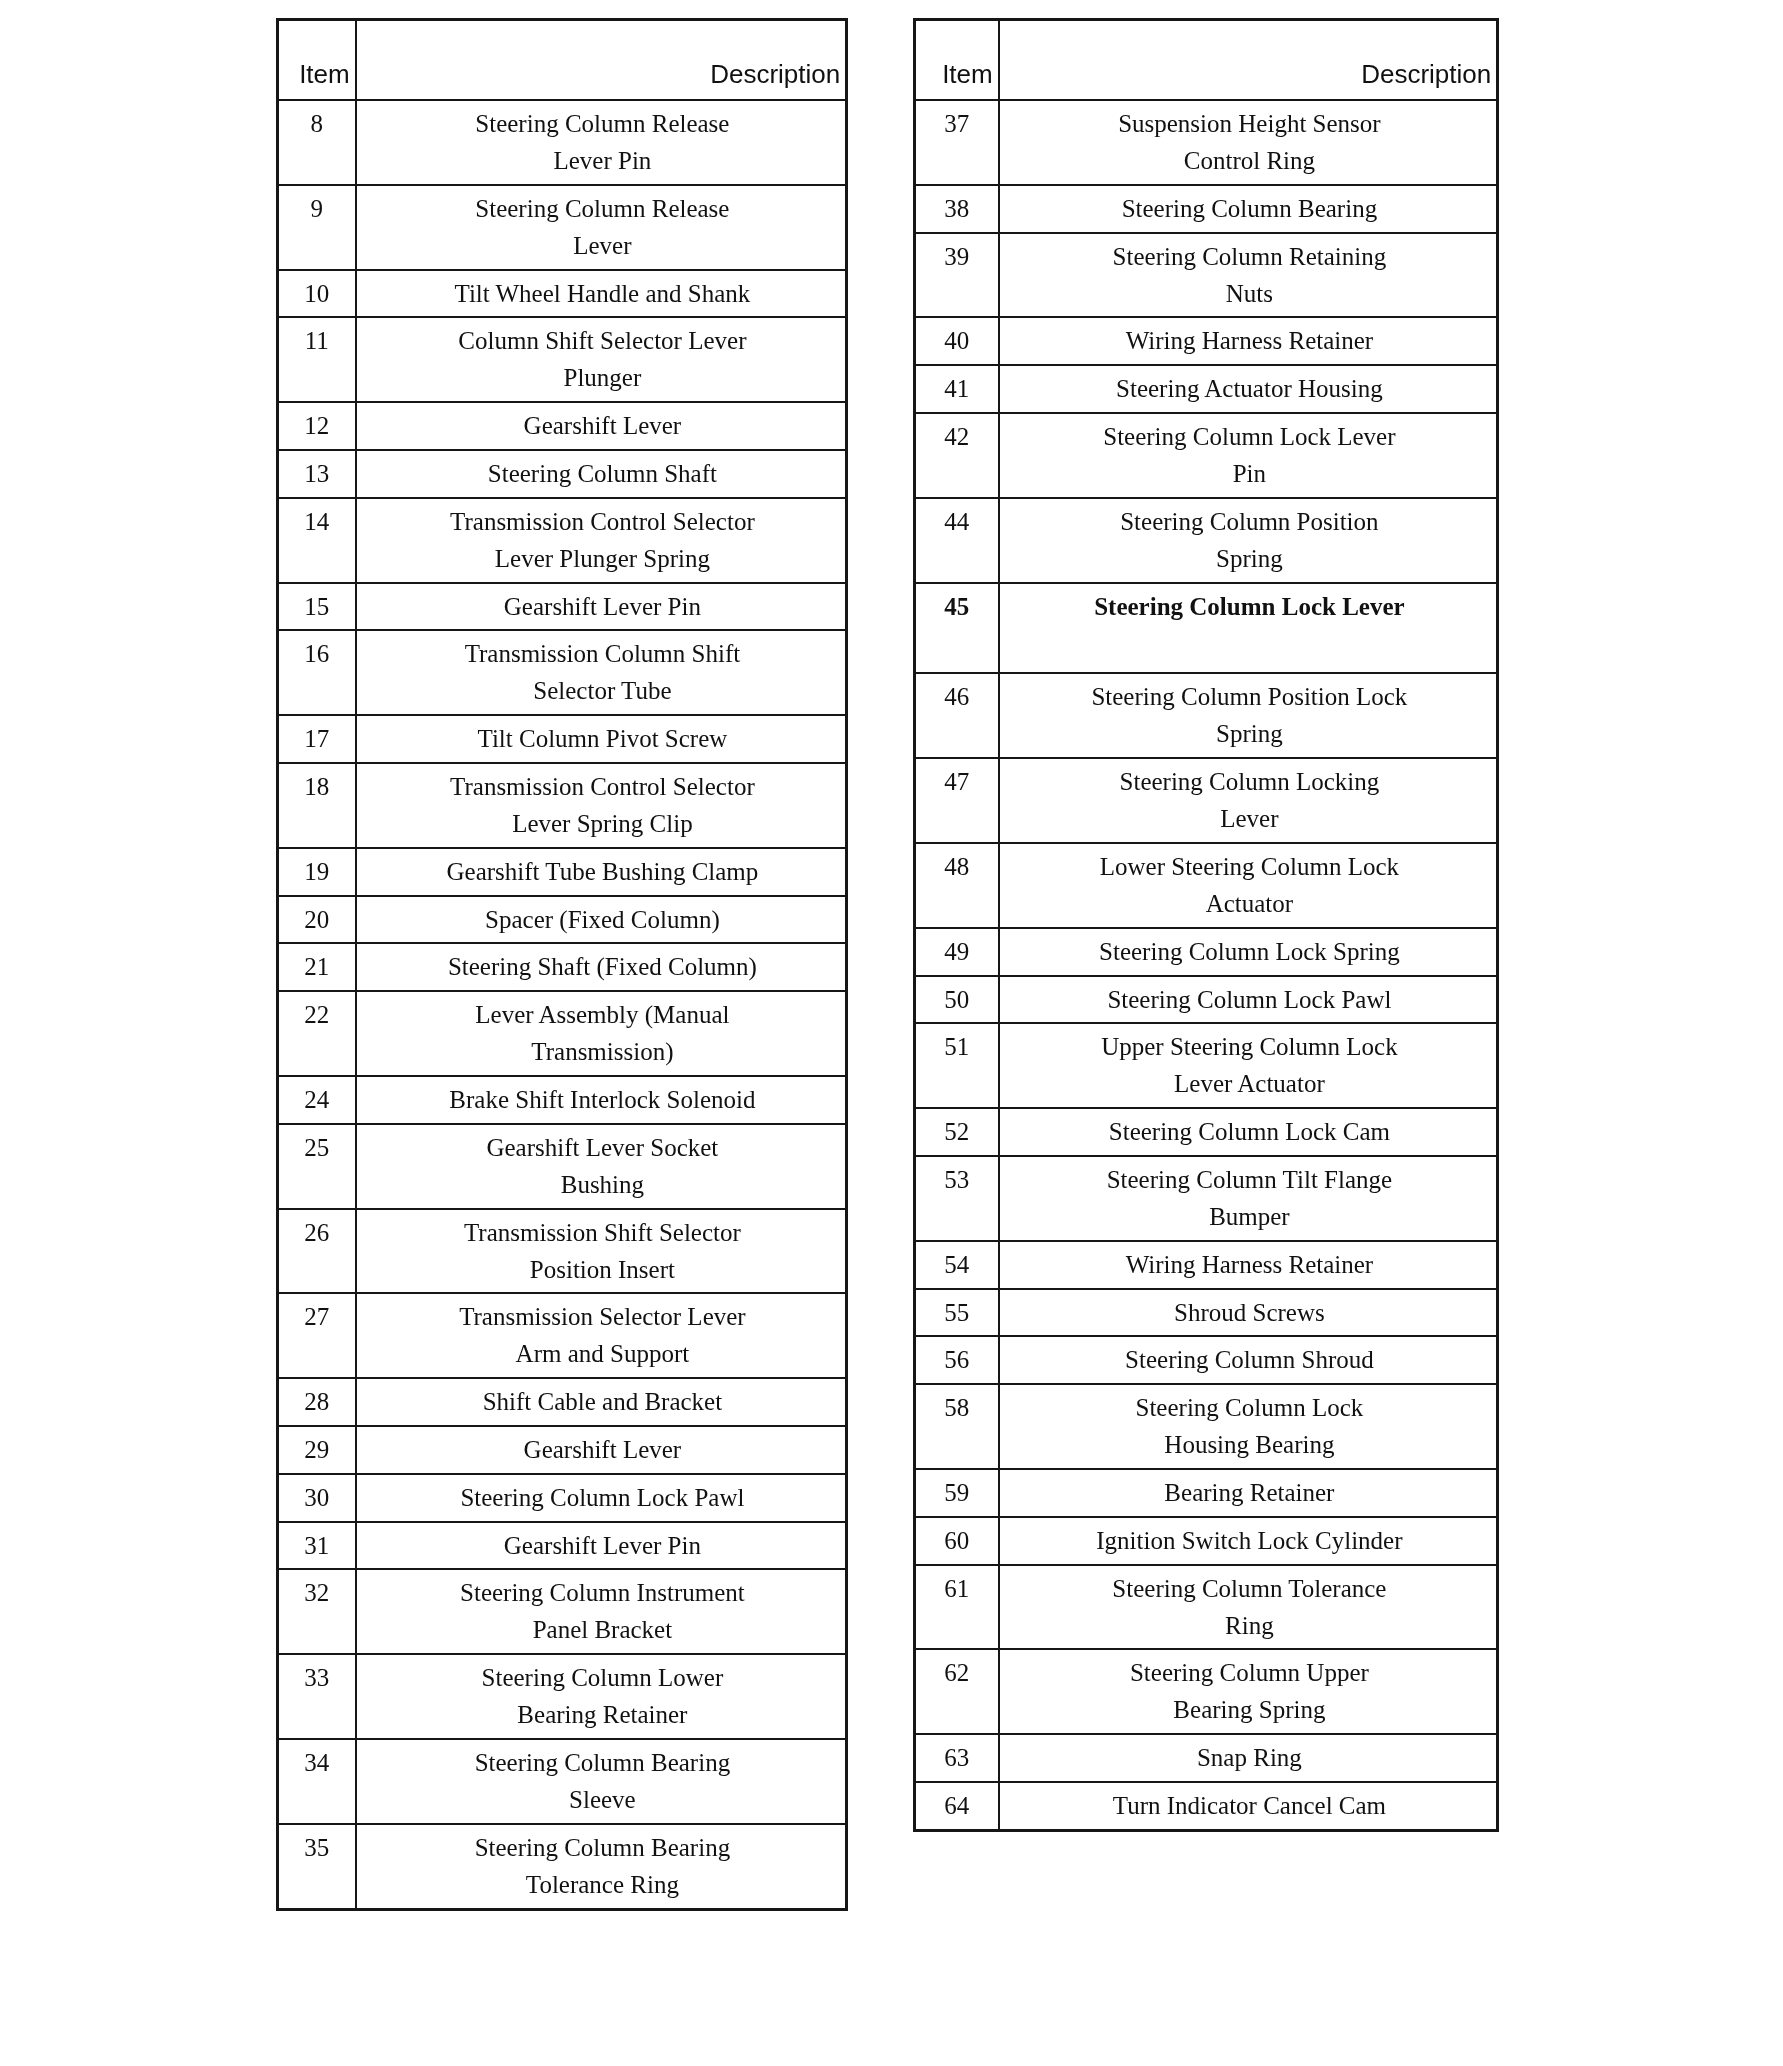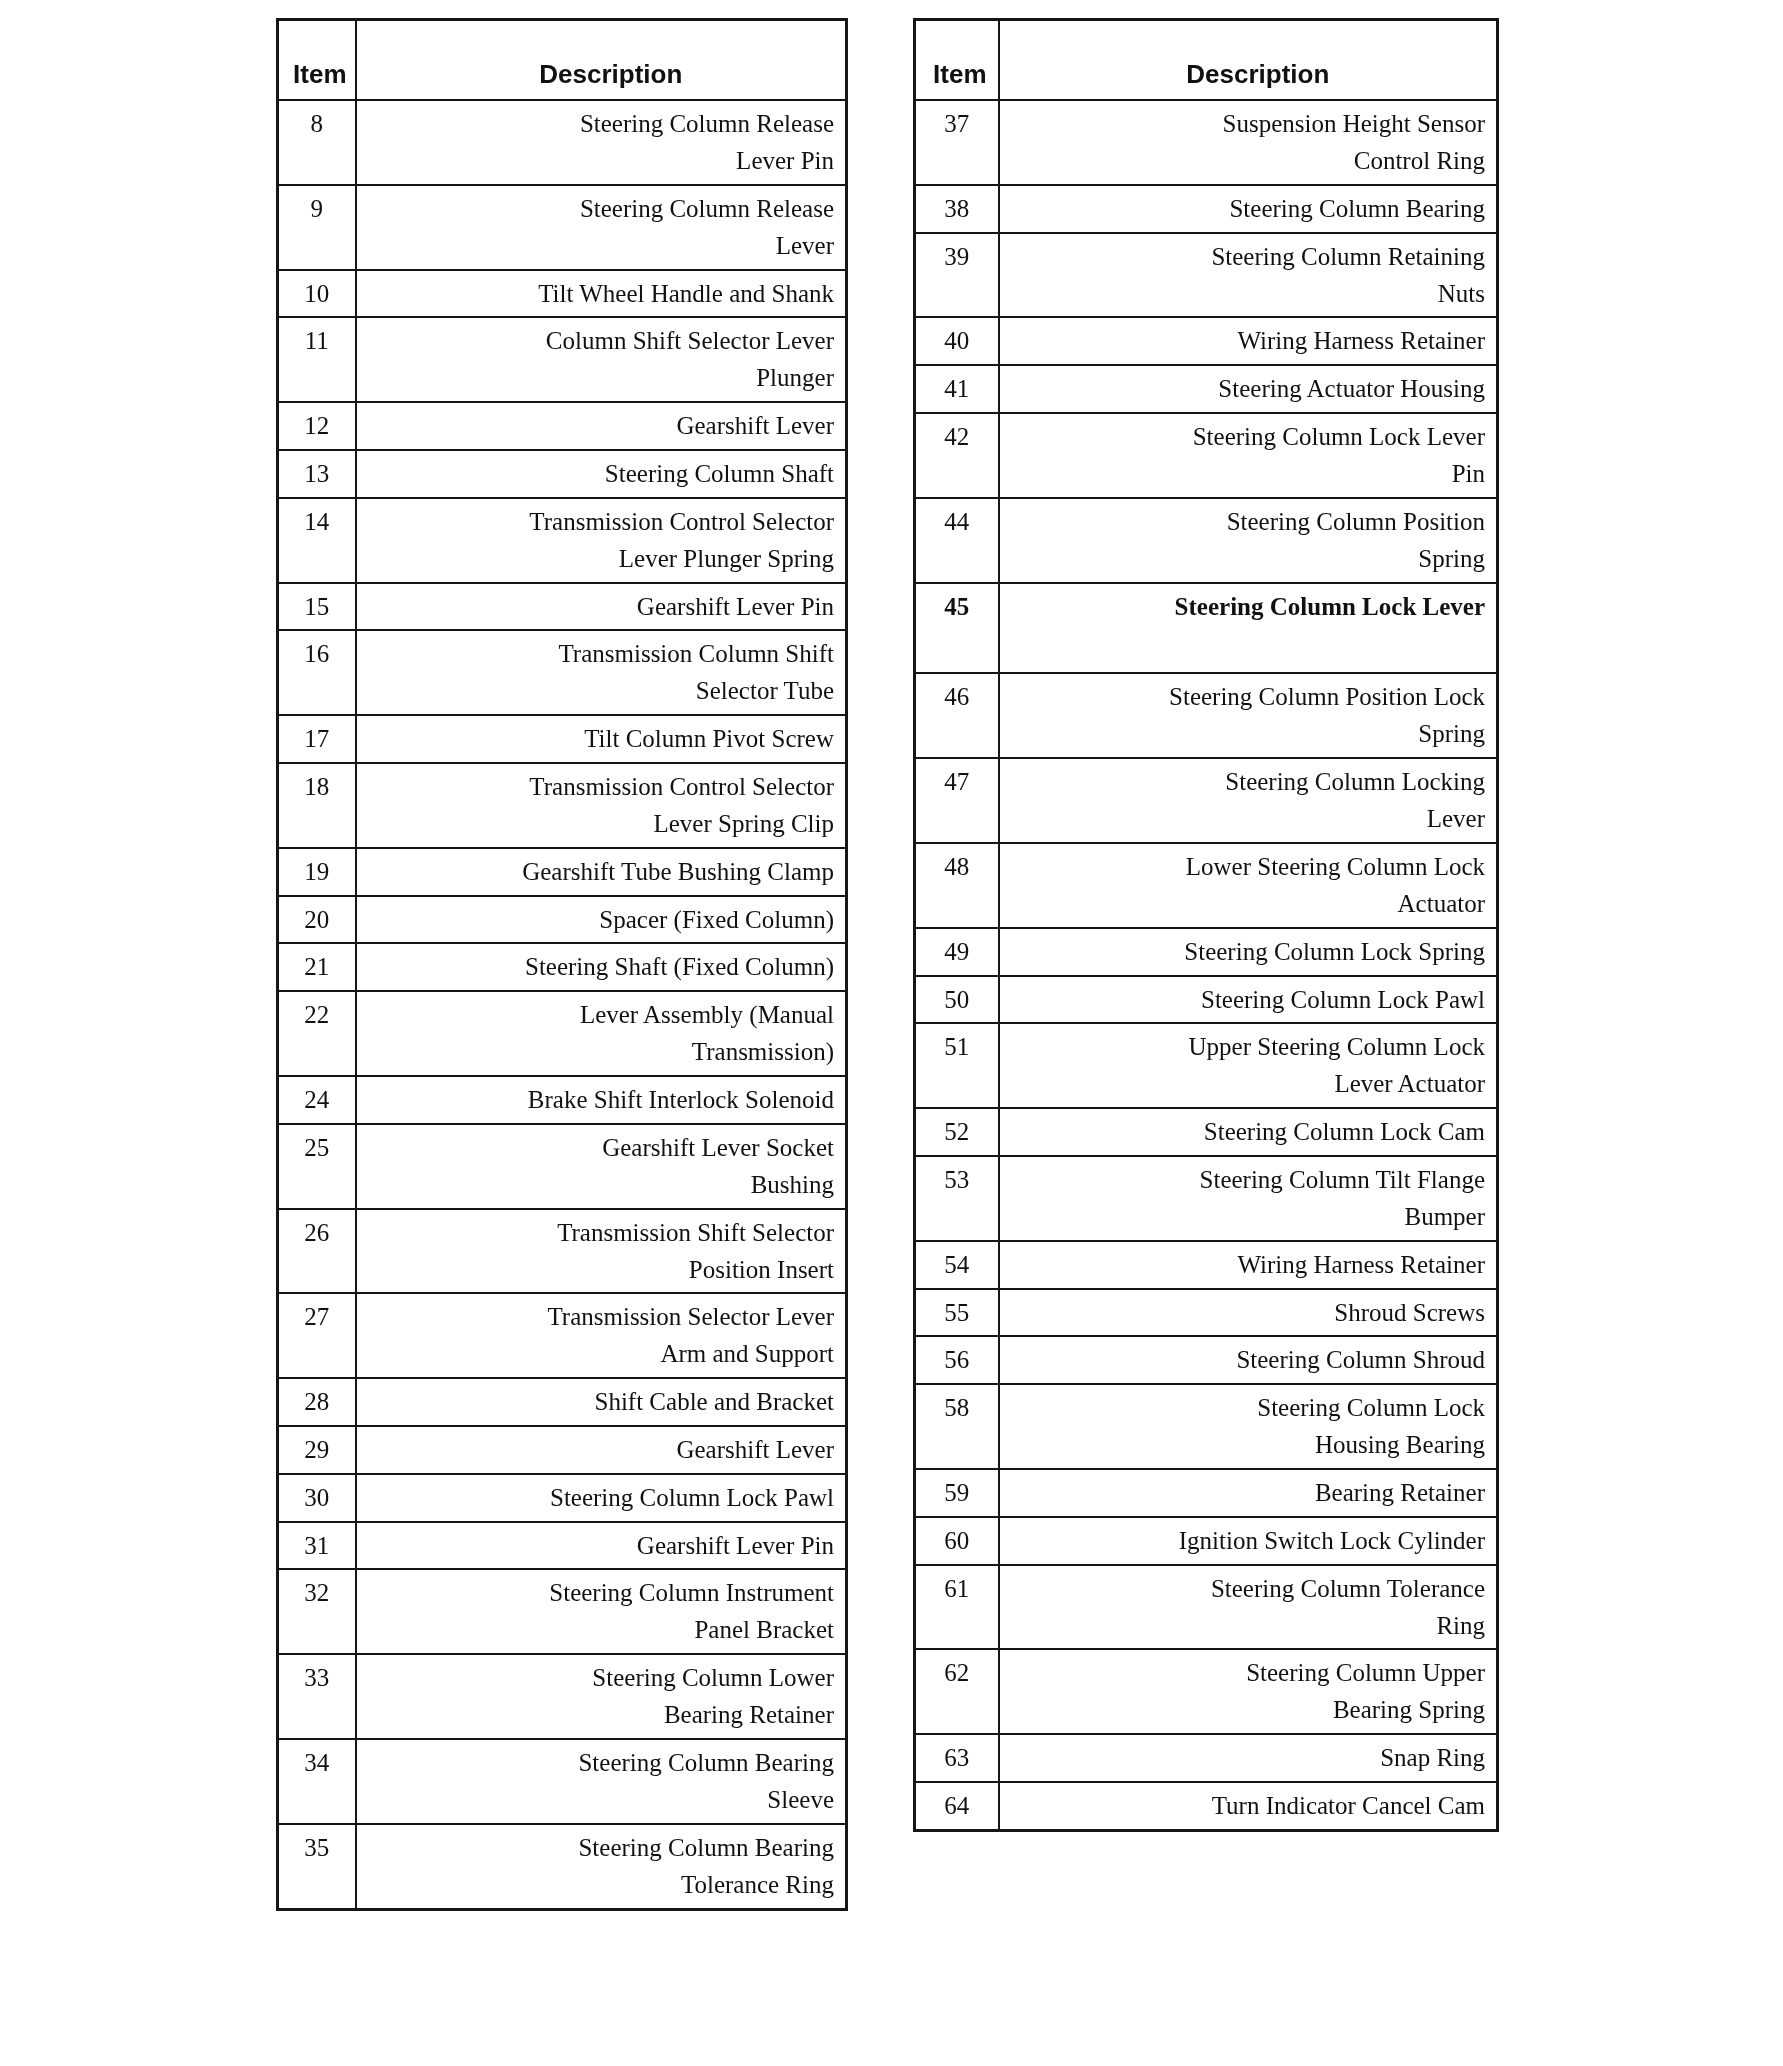--- a/index.html
+++ b/index.html
@@ -26,36 +26,36 @@
   table.parts.right{ left:913px; top:17.5px; width:586px; }
   table.parts.left  col.c-item{ width:78px; }
   table.parts.right col.c-item{ width:84px; }
   .parts th, .parts td{
     border:2.4px solid var(--line);
     vertical-align:top;
     color:var(--ink);
   }
   .parts th{
     font-family:"Liberation Sans", sans-serif;
-    font-weight:700;
+    font-weight:400;
     font-size:26px;
     line-height:32px;
-    text-align:center;
+    text-align:right;
     vertical-align:bottom;
     padding:37px 4.8px 9.6px 11px;
   }
   .parts th.col-desc{ padding-left:25px; }
   .parts td{
     font-family:"Liberation Serif", serif;
     font-size:25px;
     line-height:37px;
     padding:4px 4.8px 4.8px 4.8px;
   }
   .parts td.col-item{ text-align:center; padding-left:0; padding-right:0; }
-  .parts td.col-desc{ text-align:right; padding-left:14.3px; padding-right:11px; white-space:pre-line; }
+  .parts td.col-desc{ text-align:center; padding-left:14.3px; padding-right:11px; white-space:pre-line; }
   .parts tr.tall td{ height:80px;font-weight:bold; }
 </style>
 </head>
 <body>
 
 <div class="page">
   <table class="parts left">
     <colgroup>
         <col class="c-item">
         <col class="c-desc">

